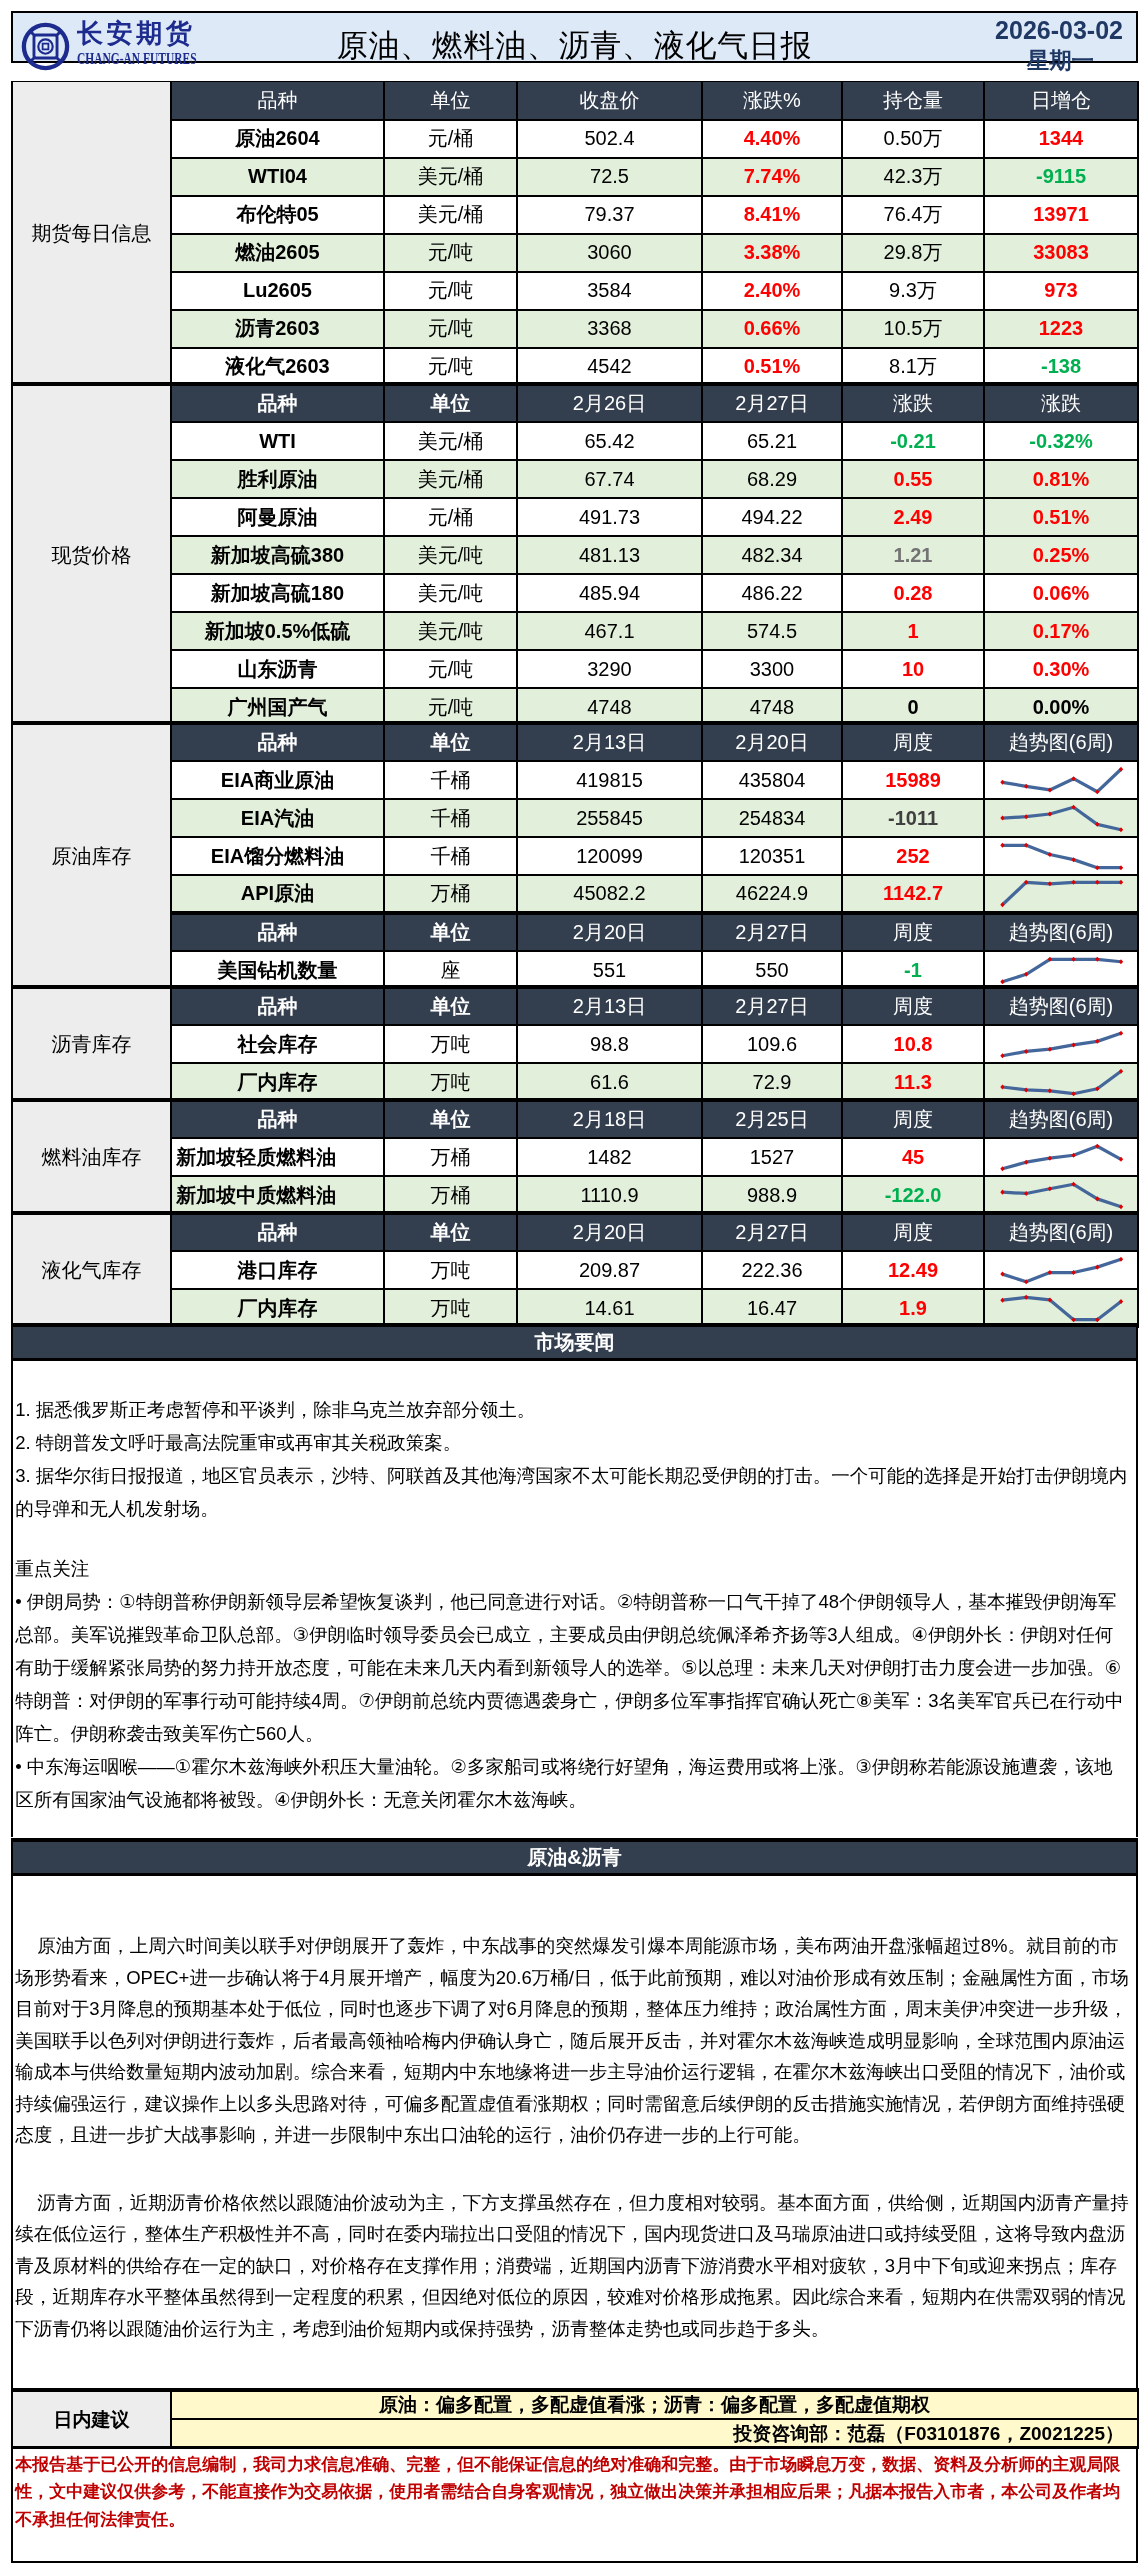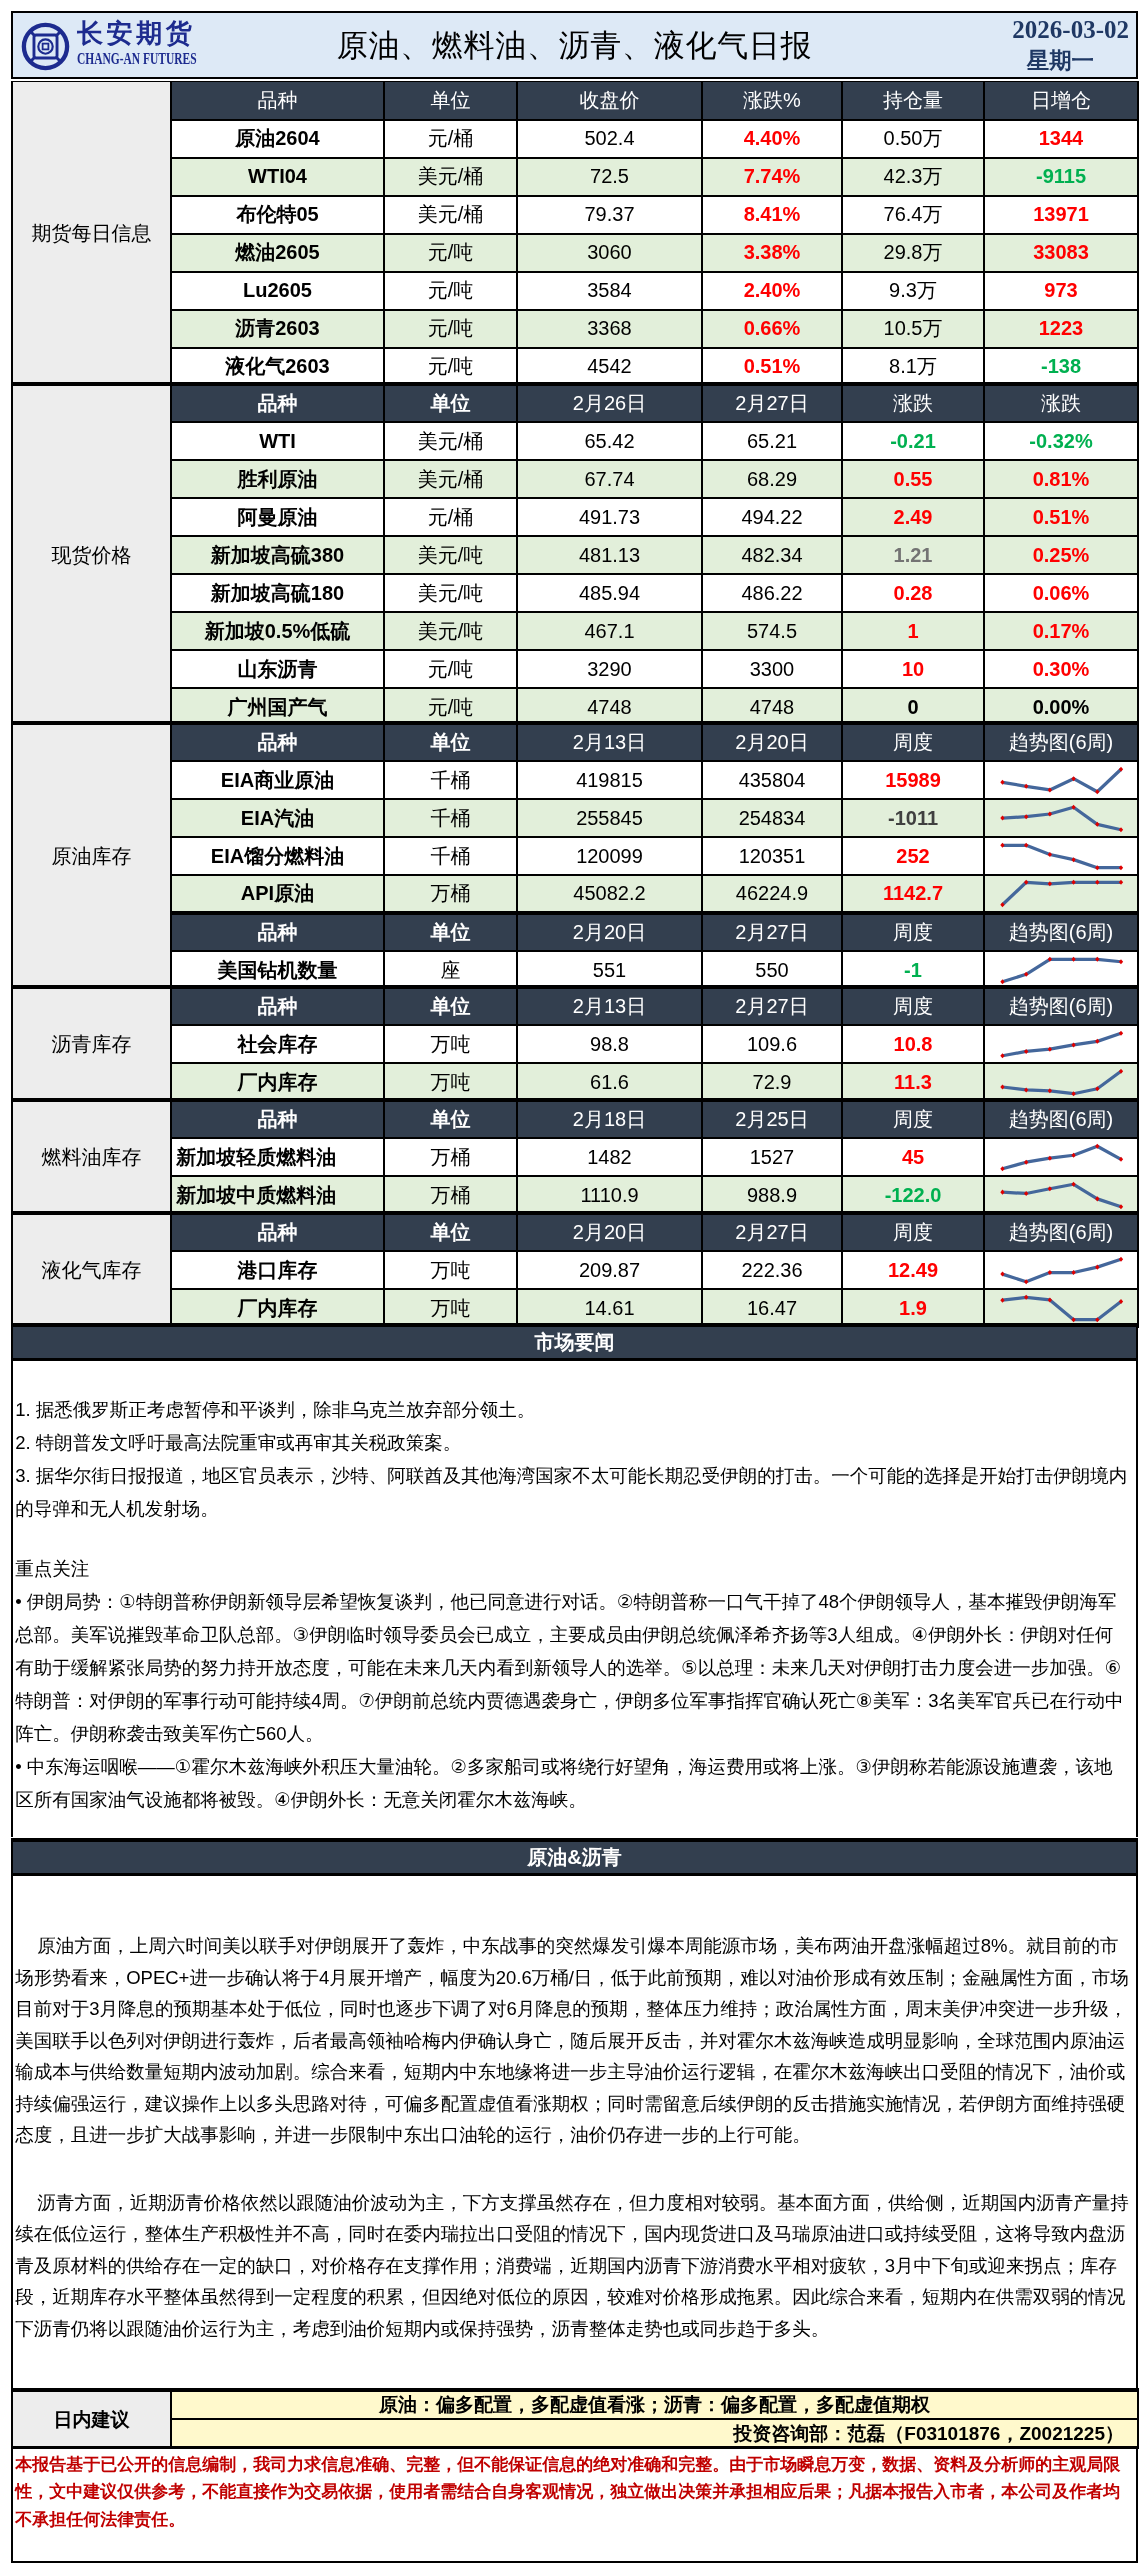--- a/index.html
+++ b/index.html
@@ -1,25 +1,25 @@
 <!DOCTYPE html>
 <html style="font-size:11.6px"><head>
 <meta charset="utf-8">
 <style>
 * { box-sizing: border-box; }
 body { margin:0; width:1148px; height:2576px; background:#fff; position:relative; overflow:hidden; font-family:"Liberation Sans","DejaVu Sans",sans-serif; color:#000; }
 .blk { position:absolute; left:11px; width:1127px; }
 
 
-.hdr { top:11px; height:68px; border:2.9px solid #000; background:#dde9f6; }
+.hdr { top:11px; height:52px; border:2.9px solid #000; background:#dde9f6; }
 .logo-svg { position:absolute; left:7.2px; top:8.7px; }
 .logo-cn { position:absolute; left:64px; top:4.3px; font-size:26px; font-weight:bold; color:#1d2b8f; letter-spacing:3.6px; line-height:32px; }
 .logo-en { position:absolute; left:64px; top:36px; font-family:"Liberation Serif","DejaVu Serif",serif; font-size:17.4px; font-weight:bold; color:#1d2b8f; line-height:19px; transform:scaleX(0.66); transform-origin:left center; white-space:nowrap; }
 .title { position:absolute; left:0; right:0; top:13px; text-align:center; font-size:31px; letter-spacing:0.7px; line-height:39px; }
-.date { position:absolute; right:7px; top:2.2px; font-size:25px; font-weight:bold; color:#1f3864; line-height:30px;font-family:Liberation Serif, serif; }
+.date { position:absolute; right:13px; top:2.2px; font-size:25px; font-weight:bold; color:#1f3864; line-height:30px; }
 .weekday { position:absolute; right:42px; top:33px; font-size:22.4px; font-weight:bold; color:#1f3864; line-height:29px; }
 
 
 table.sec { border-collapse:collapse; table-layout:fixed; width:1127px; }
 table.sec tr { height:38px; }
 table.sec td { border:2.2px solid #000; padding:0; text-align:center; vertical-align:middle; font-size:20px; white-space:nowrap; overflow:hidden; background:#fff; }
 table.sec tr:first-child > td { border-top-width:4.3px; }
 table.first tr:first-child > td { border-top-width:1.4px; }
 td.lbl { background:#ededed !important; font-weight:bold; font-size:23px; border-left-width:2.9px !important; color:#000 !important; }
 td.last { border-right-width:2.9px !important; }

